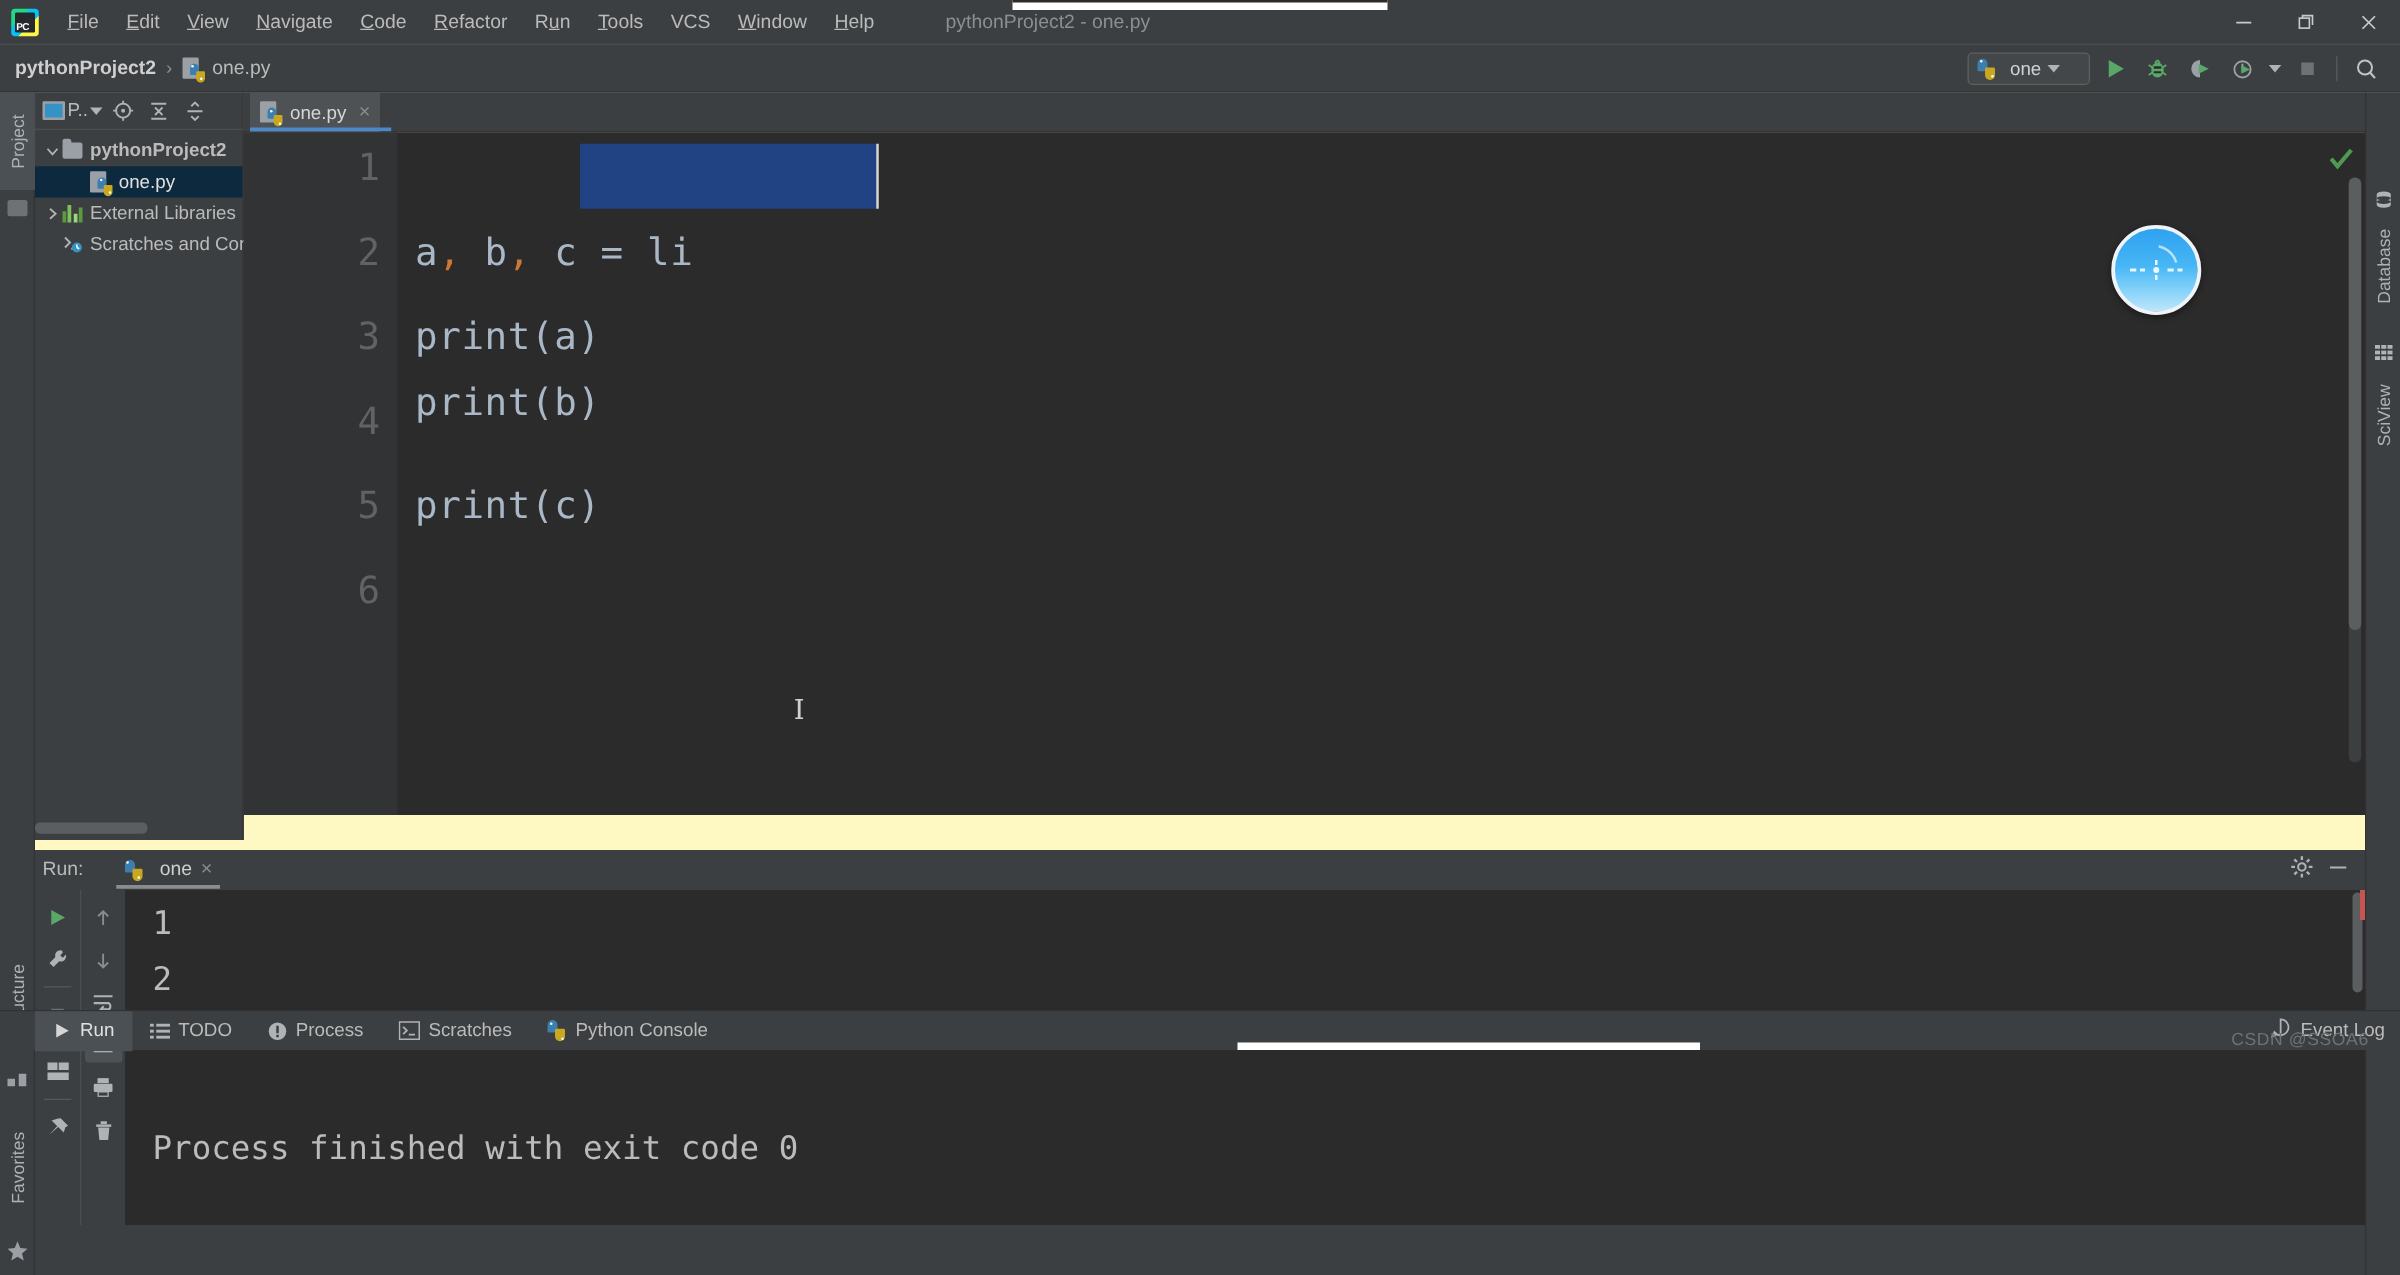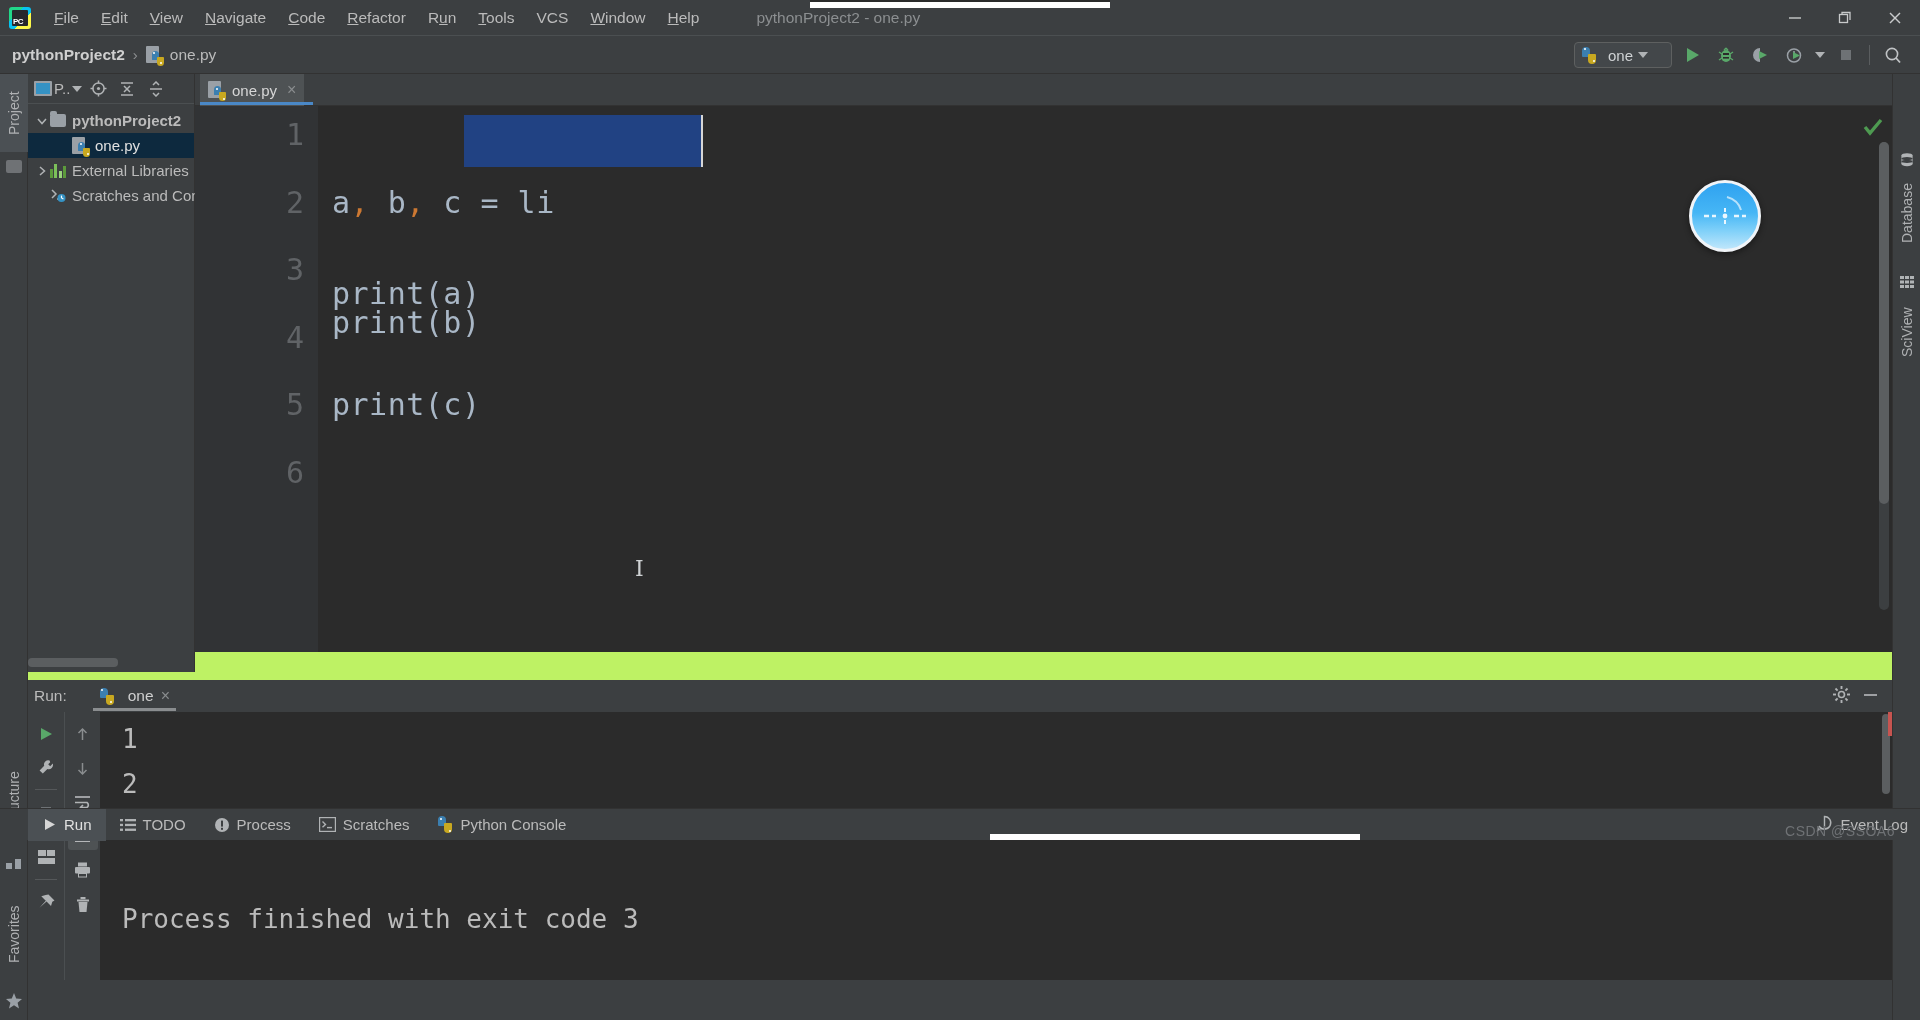--- a/index.html
+++ b/index.html
@@ -3,21 +3,21 @@
 <meta charset="utf-8">
 <style>
   * { box-sizing: border-box; margin: 0; padding: 0; }
   html, body {
     width: 1920px; height: 1020px;
     background: #3c3f41;
     font-family: "Liberation Sans", sans-serif;
     overflow: hidden;
     -webkit-font-smoothing: antialiased;
   }
-  #app { position: relative; width: 1920px; height: 840px; background: #bef264; }
+  #app { position: relative; width: 1920px; height: 840px; background: #fef9c3; }
 
   
   .menubar {
     position: absolute; top: 0; left: 0; width: 1920px; height: 36px;
     background: #3c3f41; display: flex; align-items: center;
     border-bottom: 1px solid #4b4f51;
   }
   .pc-logo { width: 22px; height: 22px; margin-left: 9px; margin-right: 12px; position: relative; flex: none; }
   .pc-logo .sq { position:absolute; inset:0; border-radius:3px;
      background: linear-gradient(135deg,#21d789 0%,#21d789 34%,#07c3f2 34%,#07c3f2 62%,#fcf84a 62%,#fcf84a 100%); }
@@ -497,21 +497,21 @@
         <div class="gutter-line" style="top: 78.5px;">2</div>
         <div class="gutter-line" style="top: 146px;">3</div>
         <div class="gutter-line" style="top: 213.5px;">4</div>
         <div class="gutter-line" style="top: 281px;">5</div>
         <div class="gutter-line" style="top: 348.5px;">6</div>
       </div>
     <div class="codearea" id="codearea">
       <div class="sel-bg" style="left:146px;top:9px;width:237px;height:52px;"></div>
       <div class="caret-bar" style="left:383px;top:9px;height:52px;"></div>
         <div class="cline" style="top: 78.5px;"><span class="ident">a</span><span class="comma">,</span><span class="ident"> b</span><span class="comma">,</span><span class="ident"> c = li</span></div>
-        <div class="cline" style="top: 146px; margin-top: 24px;"><span class="ident">print(a)</span></div>
+        <div class="cline" style="top: 146px;"><span class="ident">print(a)</span></div>
         <div class="cline" style="top: 199px;"><span class="ident">print(b)</span></div>
         <div class="cline" style="top: 281px;"><span class="ident">print(c)</span></div>
         <div class="cline" style="top: 348.5px;"></div>
       </div>
     <div class="icursor" style="left:440px;top:450px;">I</div>
 
     <div class="check-ok">
       <svg width="22" height="22" viewBox="0 0 22 22">
         <polyline points="3,11 8,17 19,4" fill="none" stroke="#4e9a51" stroke-width="3.4"></polyline>
       </svg>
@@ -647,21 +647,21 @@
       </svg>
     </div>
   </div>
 
   <div class="console" id="console">
     <div class="cons-scroll-thumb" style="top:2px;height:80px;"></div>
     <div class="cons-red" style="top:0;height:24px;"></div>
   <div class="cout" style="top: 12px;">1</div>
       <div class="cout" style="top: 57px;">2</div>
       <div class="cout" style="top: 102px;">3</div>
-      <div class="cout" style="top: 192px;">Process finished with exit code 3</div>
+      <div class="cout" style="top: 192px;">Process finished with exit code 0</div>
     </div>
 
   <div class="statusbar">
     <div style="width:28px;"></div>
     <div id="status-items" style="display:flex;align-items:center;">
         <div class="sb-item sel">
           <span style="display: inline-flex;">
             <svg width="15" height="15">
               <polygon points="3,2 13,7.5 3,13" fill="#d6d6d6"></polygon>
             </svg>

